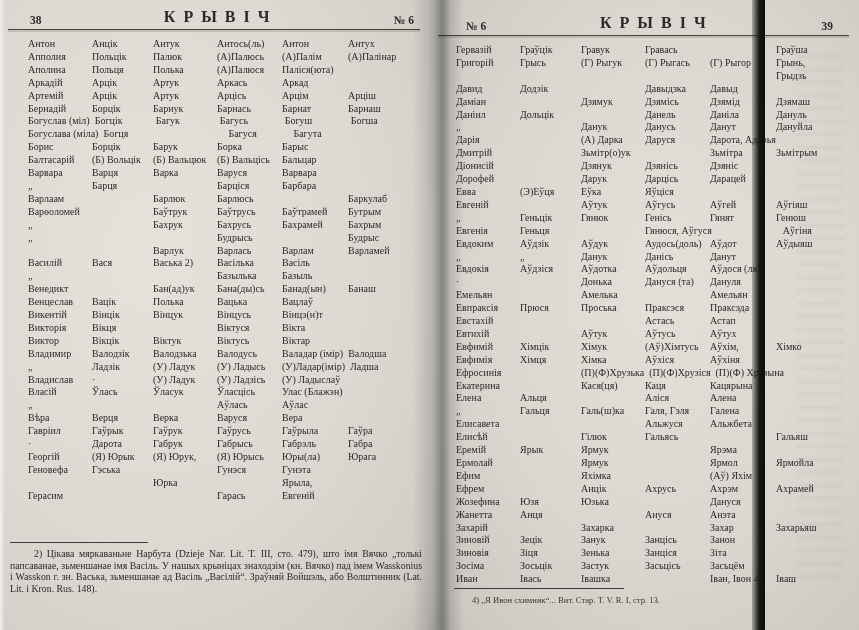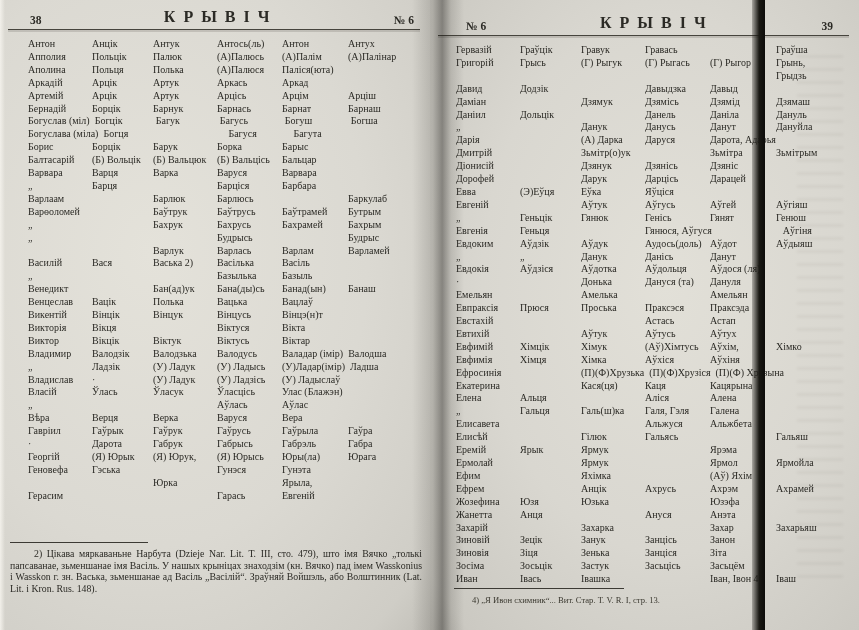--- a/index.html
+++ b/index.html
@@ -644,21 +644,21 @@
           <span class="cell c3">Анцік</span>
           <span class="cell c4">Ахрусь</span>
           <span class="cell c5">Ахрэм</span>
           <span class="cell c6">Ахрамей</span>
         </div>
         <div class="row">
           <span class="cell c1">Жозефина</span>
           <span class="cell c2">Юзя</span>
           <span class="cell c3">Юзька</span>
           <span class="cell c4"></span>
-          <span class="cell c5">Юзэфа</span>
+          <span class="cell c5">Дануся</span>
           <span class="cell c6"></span>
         </div>
         <div class="row">
           <span class="cell c1">Жанетта</span>
           <span class="cell c2">Анця</span>
           <span class="cell c3"></span>
           <span class="cell c4">Ануся</span>
           <span class="cell c5">Анэта</span>
           <span class="cell c6"></span>
         </div>

